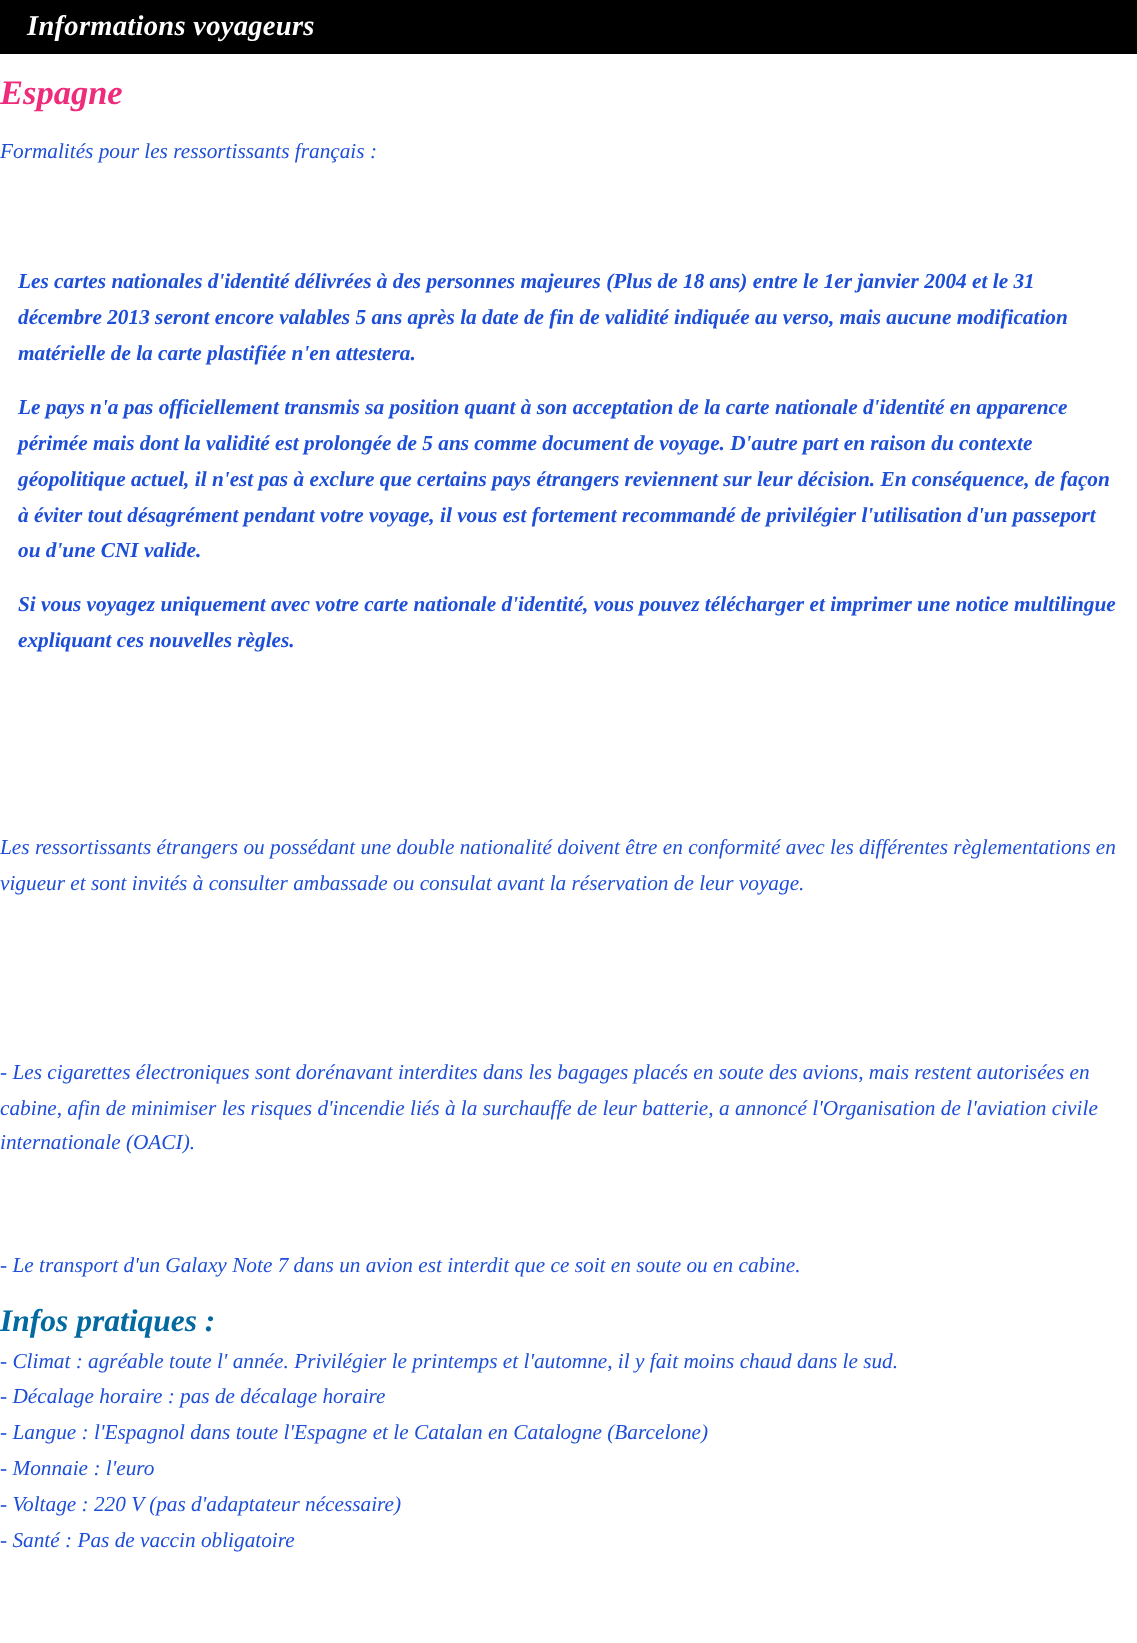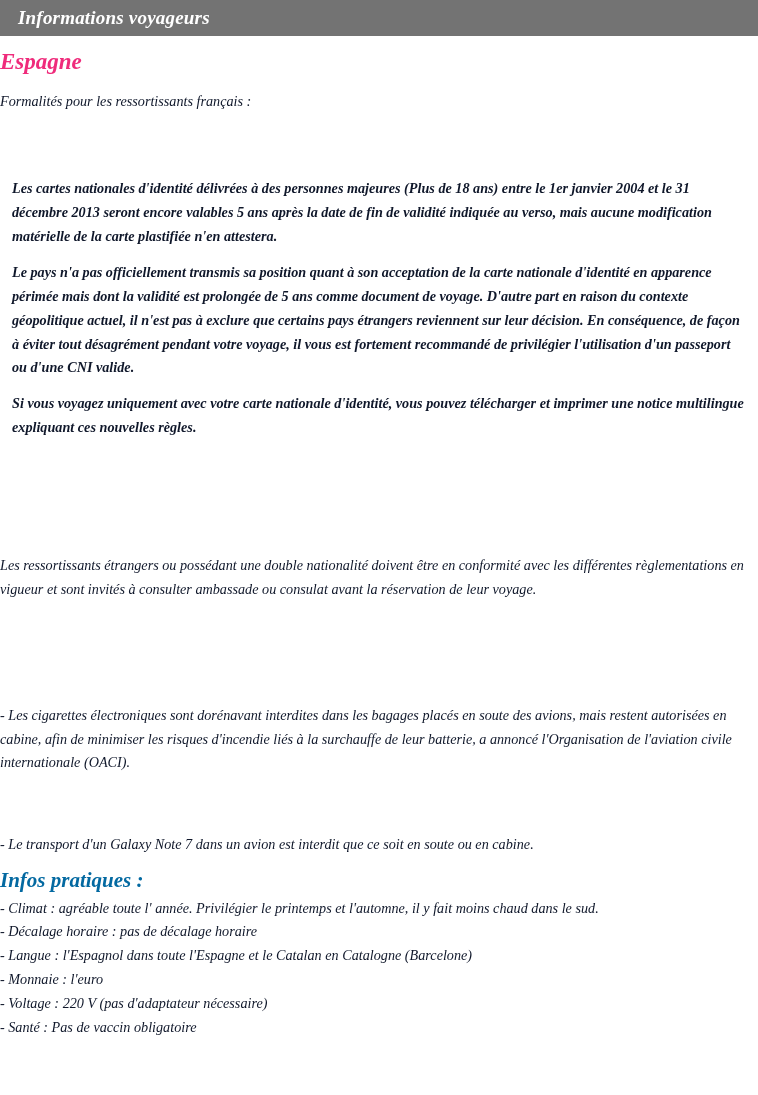--- a/index.html
+++ b/index.html
@@ -12,21 +12,21 @@
     min-height: 1095px;
     font-family: "Liberation Serif", serif;
     color: #1a1a1a;
   }
   .page {
     width: 758px;
     position: relative;
   }
   
   .header-band {
-    background: #737373;
+    background: #000000;
     height: 36px;
     display: flex;
     align-items: center;
     padding-left: 18px;
     box-sizing: border-box;
   }
   .header-title {
     color: #ffffff;
     font-family: "Liberation Serif", serif;
     font-style: italic;
@@ -58,21 +58,21 @@
     padding: 0;
     line-height: 1.3;
   }
   p.body-text {
     font-family: "Liberation Serif", serif;
     font-style: italic;
     font-size: 14.2px;
     line-height: 1.68;
     margin: 0;
     padding: 0;
-    color: #0f172a;
+    color: #1d4ed8;
   }
   .gap-sm { height: 14px; }
   .gap-md { height: 26px; }
   .gap-lg { height: 44px; }
   .gap-xl { height: 58px; }
   .tight-list p.body-text {
     line-height: 1.68;
   }
   .block-para p.body-text {
     margin: 12px;

